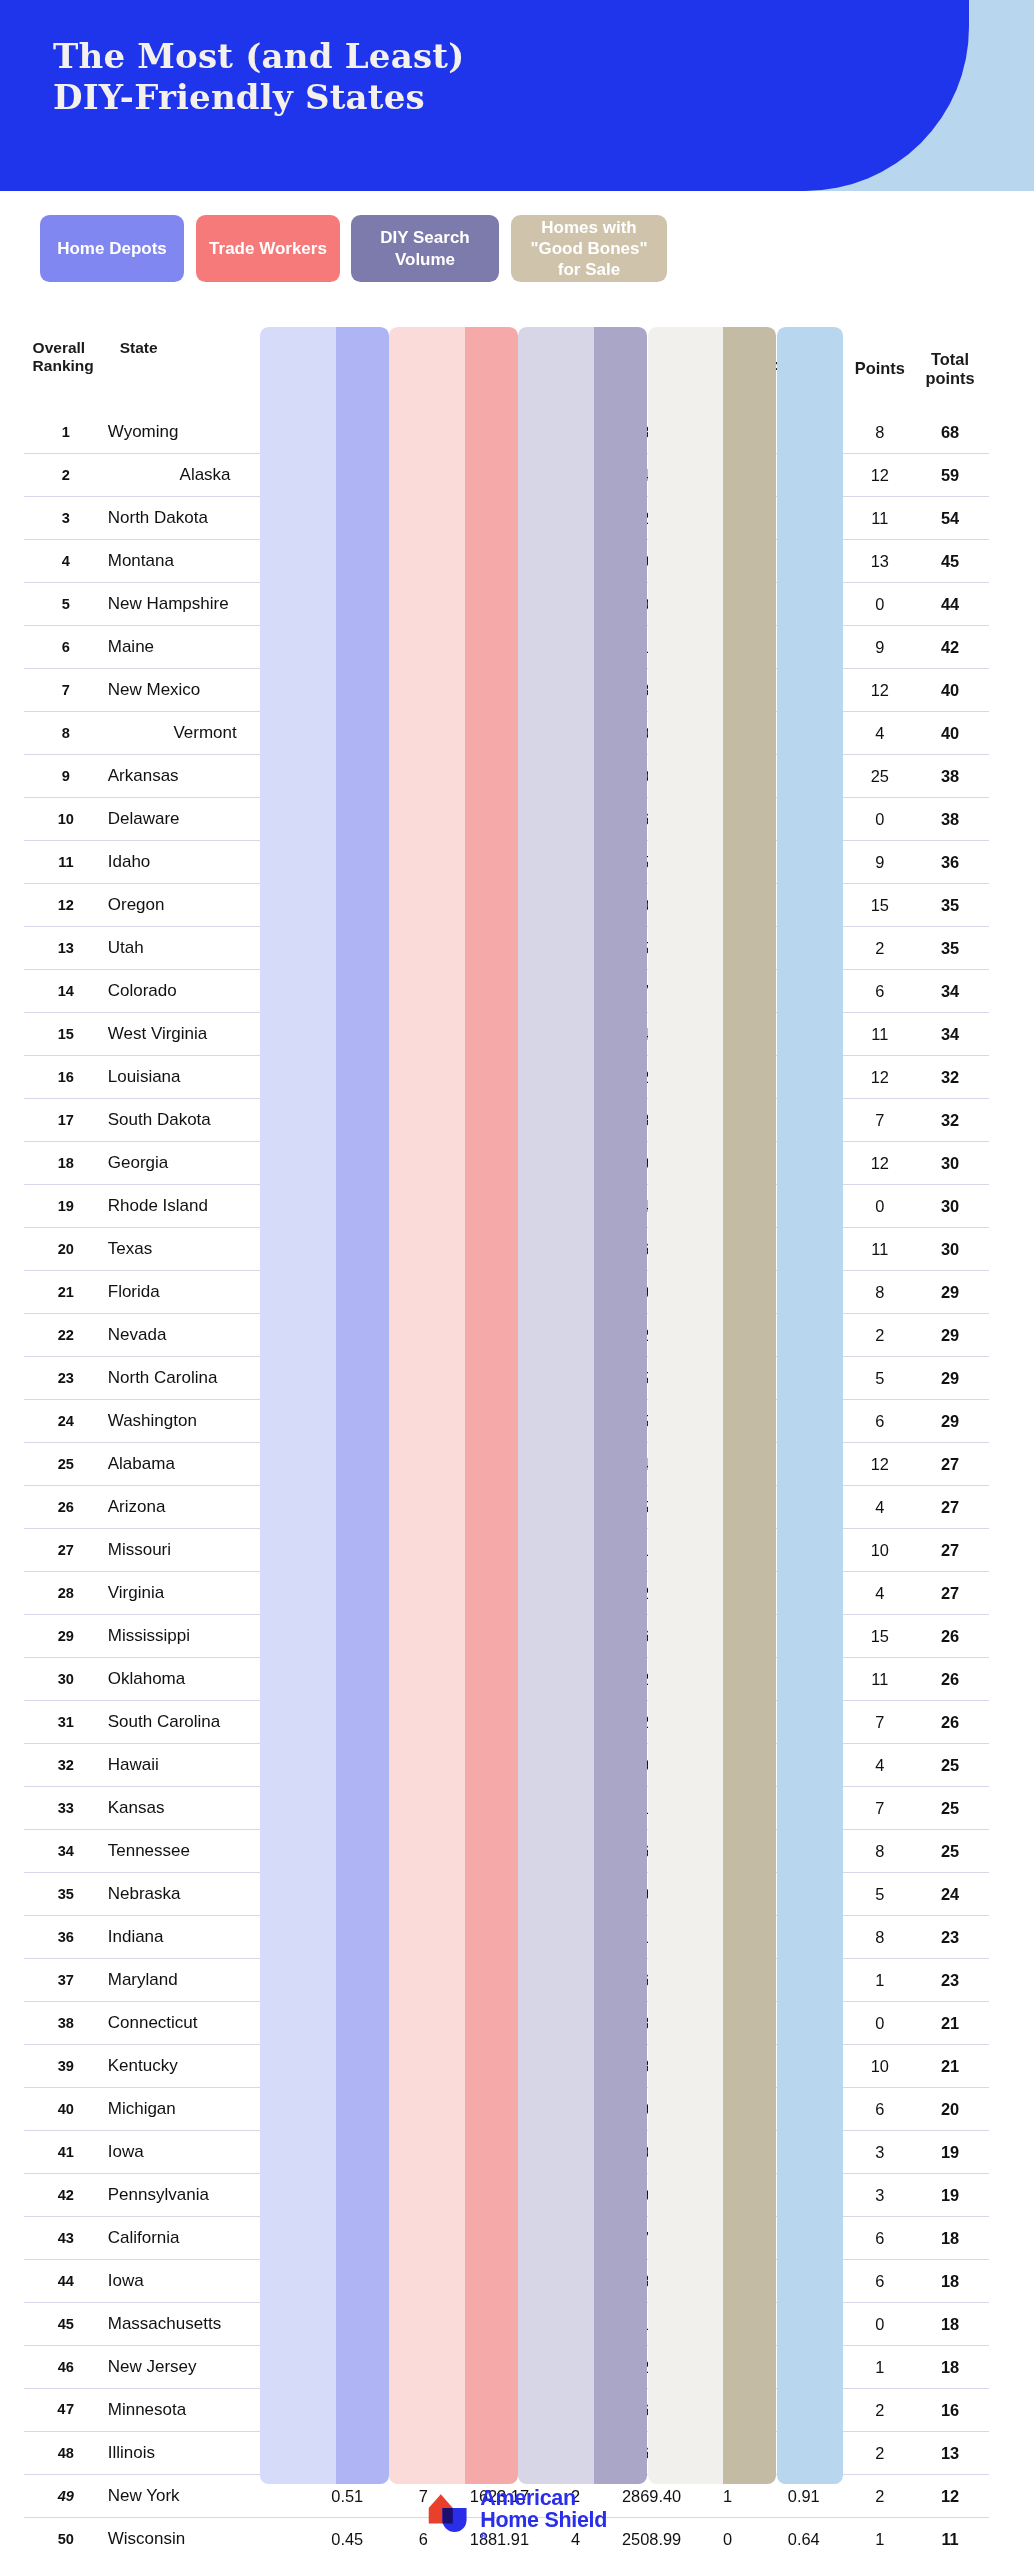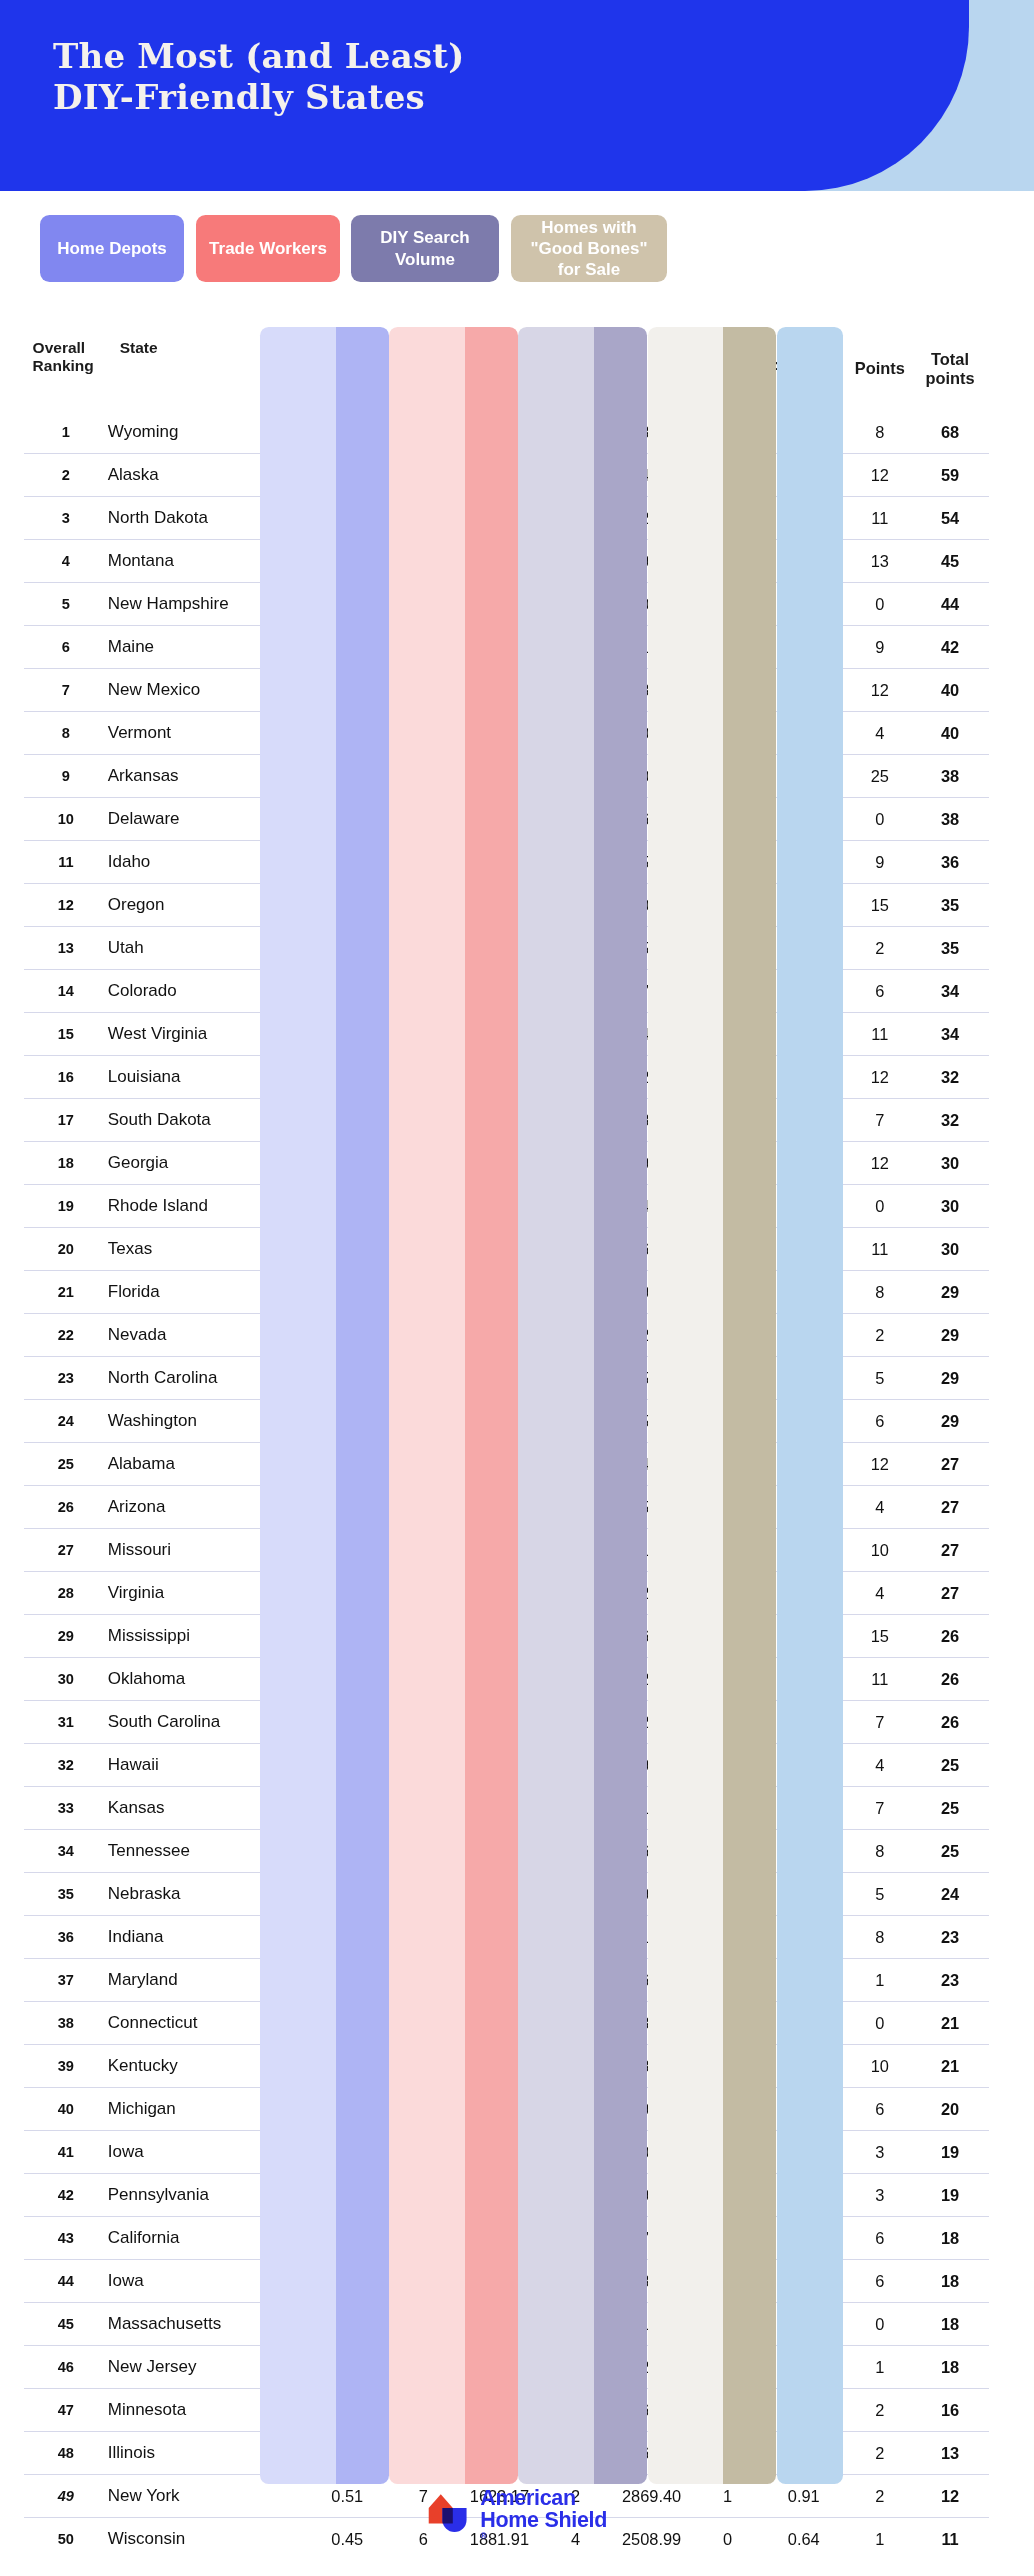--- a/index.html
+++ b/index.html
@@ -262,21 +262,21 @@
             <td>4329.34</td>
             <td>24</td>
             <td>7033.48</td>
             <td>22</td>
             <td>2.38</td>
             <td>8</td>
             <td class="total">68</td>
           </tr>
           <tr style="border-top: 0.9px solid rgb(214, 216, 234);">
             <td class="rank" style="border-top: 0.9px solid rgb(214, 216, 234);">2</td>
-            <td class="state" style="border-top: 0.9px solid rgb(214, 216, 234);">Alaska</td>
+            <td class="state" style="border-top: 0.9px solid rgb(214, 216, 234); text-align: center;">Alaska</td>
             <td>0.95</td>
             <td>15</td>
             <td>2848.14</td>
             <td>12</td>
             <td>6547.47</td>
             <td>20</td>
             <td>3.24</td>
             <td>12</td>
             <td class="total">59</td>
           </tr>
@@ -340,21 +340,21 @@
             <td>2631.14</td>
             <td>10</td>
             <td>4430.92</td>
             <td>9</td>
             <td>3.15</td>
             <td>12</td>
             <td class="total">40</td>
           </tr>
           <tr style="border-top: 0.9px solid rgb(214, 216, 234);">
             <td class="rank" style="border-top: 0.9px solid rgb(214, 216, 234);">8</td>
-            <td class="state" style="border-top: 0.9px solid rgb(214, 216, 234);">Vermont</td>
+            <td class="state" style="border-top: 0.9px solid rgb(214, 216, 234); text-align: center;">Vermont</td>
             <td>0.46</td>
             <td>6</td>
             <td>2180.44</td>
             <td>6</td>
             <td>7505.09</td>
             <td>24</td>
             <td>1.23</td>
             <td>4</td>
             <td class="total">40</td>
           </tr>
@@ -846,21 +846,21 @@
             <td>11</td>
             <td>1328.93</td>
             <td>0</td>
             <td>3820.61</td>
             <td>6</td>
             <td>0.59</td>
             <td>1</td>
             <td class="total">18</td>
           </tr>
           <tr style="border-top: 0.9px solid rgb(214, 216, 234);">
-            <td class="rank" style="border-top: 0.9px solid rgb(214, 216, 234);">47</td>
+            <td class="rank" style="border-top: 0.9px solid rgb(214, 216, 234); font-family: Liberation Mono, monospace;">47</td>
             <td class="state" style="border-top: 0.9px solid rgb(214, 216, 234);">Minnesota</td>
             <td>0.57</td>
             <td>8</td>
             <td>1968.70</td>
             <td>5</td>
             <td>2862.17</td>
             <td>1</td>
             <td>0.90</td>
             <td>2</td>
             <td class="total">16</td>

